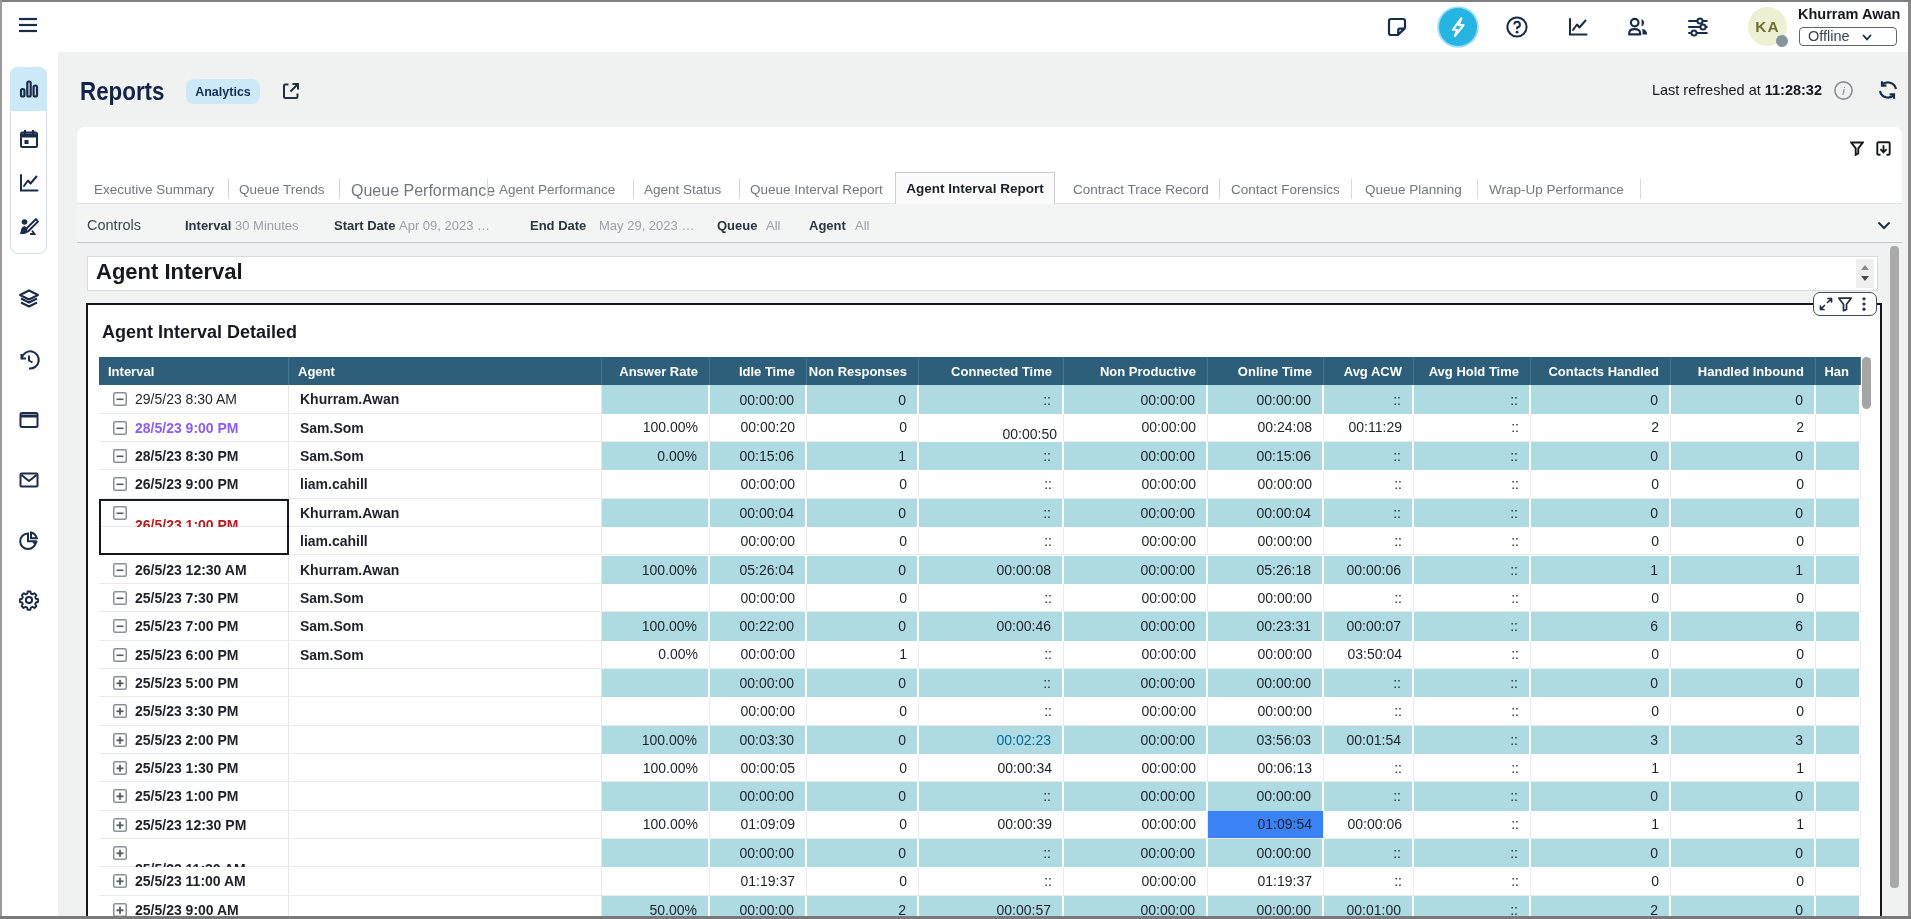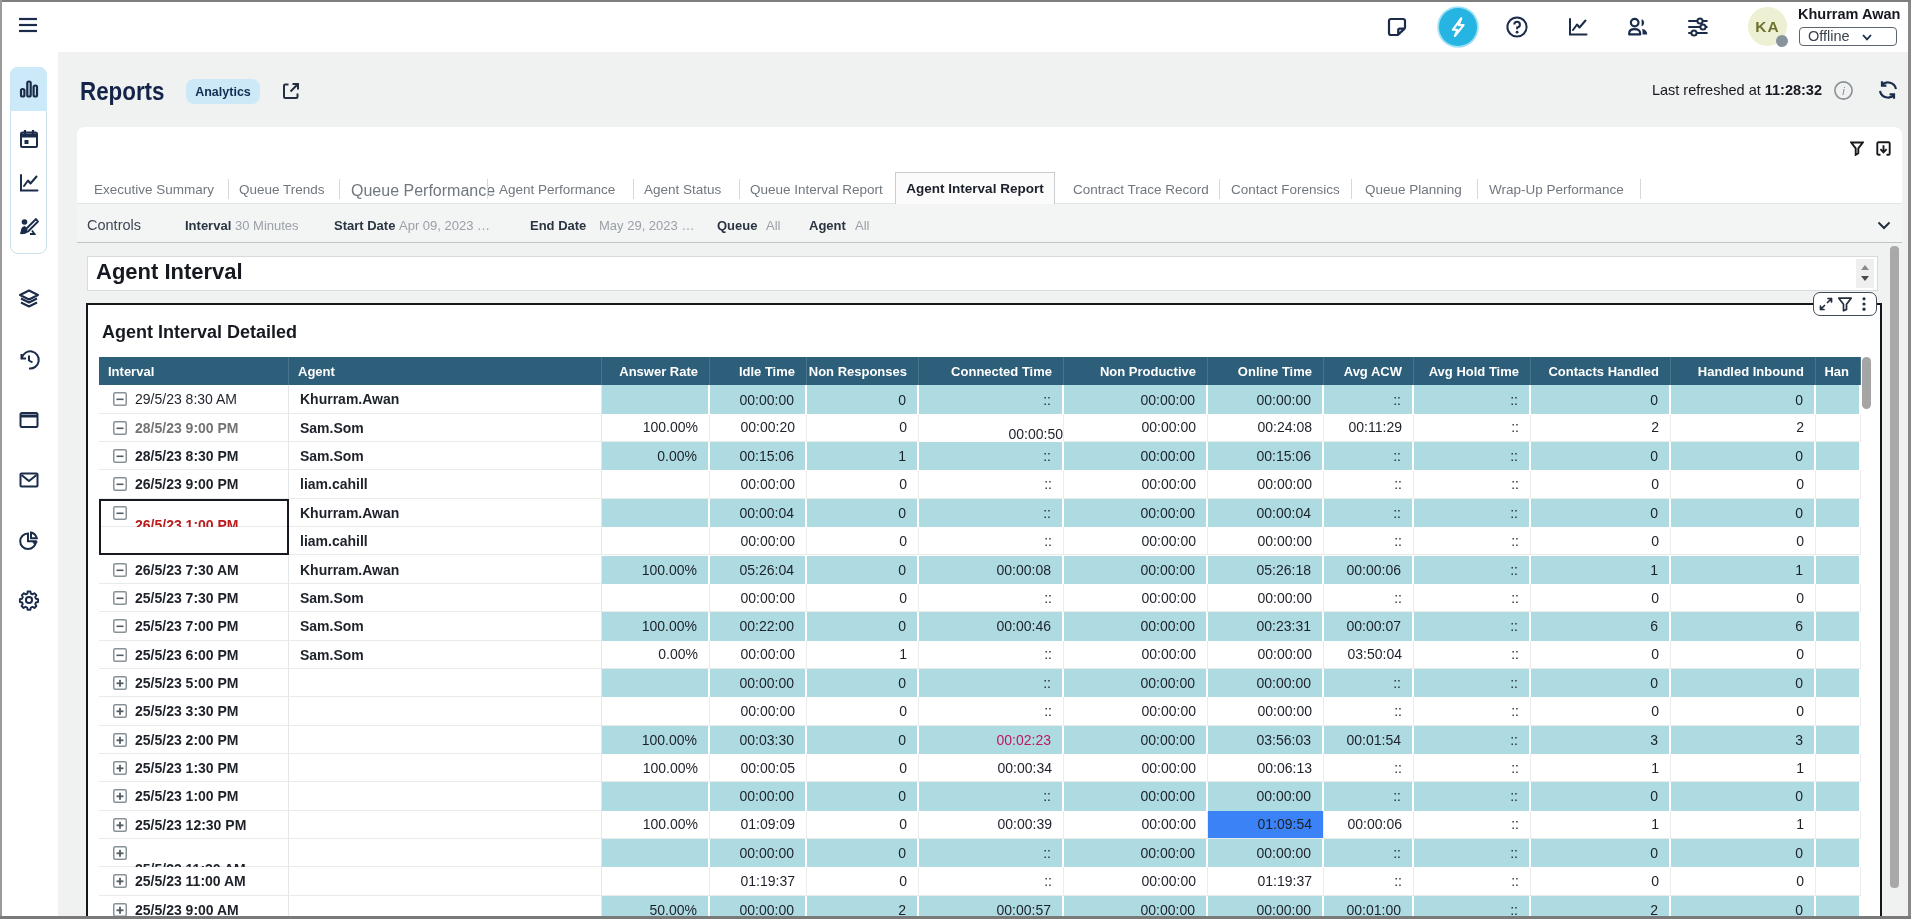--- a/index.html
+++ b/index.html
@@ -170,29 +170,29 @@
     <div style="position:absolute;left:1432px;top:0;width:140px;height:28.35px;box-sizing:border-box;background:#aedae2;border-right:2px solid #fff;display:flex;align-items:center;justify-content:flex-end;padding-right:11px;font-size:14px;color:#1d2129">0</div>
     <div style="position:absolute;left:1572px;top:0;width:145px;height:28.35px;box-sizing:border-box;background:#aedae2;border-right:2px solid #fff;display:flex;align-items:center;justify-content:flex-end;padding-right:11px;font-size:14px;color:#1d2129">0</div>
     <div style="position:absolute;left:1717px;top:0;width:45px;height:28.35px;box-sizing:border-box;background:#aedae2;border-right:2px solid #fff;display:flex;align-items:center;justify-content:flex-end;padding-right:11px;font-size:14px;color:#1d2129"></div>
   </div>
 <div style="position:absolute;left:99px;top:413.8px;width:1762px;height:28.35px;overflow:hidden">
     <div style="position:absolute;left:0;top:0;width:190px;height:28.35px;box-sizing:border-box;border-right:1px solid #e4e7e7;border-bottom:1px solid #e9ebeb;background:#fff">
       <svg width="14" height="14" viewBox="0 0 14 14" style="position:absolute;left:14px;top:7px">
         <rect x="0.75" y="0.75" width="12.5" height="12.5" rx="1.5" fill="#fff" stroke="#879196" stroke-width="1.5"></rect>
         <rect x="3.5" y="6.5" width="7" height="1.6" fill="#545b64"></rect>
       </svg>
-      <span style="position:absolute;left:36px;top:0;line-height:28.35px;font-weight:bold;font-size:14px;color:#737373">28/5/23 9:00 PM</span>
+      <span style="position:absolute;left:36px;top:0;line-height:28.35px;font-weight:bold;font-size:14px;color:#8b5cf6">28/5/23 9:00 PM</span>
     </div>
     <div style="position:absolute;left:190px;top:0;width:313px;height:28.35px;box-sizing:border-box;border-right:1px solid #e4e7e7;border-bottom:1px solid #e9ebeb;background:#fff">
       <span style="position:absolute;left:11px;top:0;line-height:28.35px;font-weight:bold;font-size:14px;color:#1d2129">Sam.Som</span>
     </div>
     <div style="position:absolute;left:503px;top:0;width:108px;height:28.35px;box-sizing:border-box;background:#fff;border-right:1px solid #ececec;border-bottom:1px solid #e9ebeb;display:flex;align-items:center;justify-content:flex-end;padding-right:11px;font-size:14px;color:#1d2129">100.00%</div>
     <div style="position:absolute;left:611px;top:0;width:97px;height:28.35px;box-sizing:border-box;background:#fff;border-right:1px solid #ececec;border-bottom:1px solid #e9ebeb;display:flex;align-items:center;justify-content:flex-end;padding-right:11px;font-size:14px;color:#1d2129">00:00:20</div>
     <div style="position:absolute;left:708px;top:0;width:112px;height:28.35px;box-sizing:border-box;background:#fff;border-right:1px solid #ececec;border-bottom:1px solid #e9ebeb;display:flex;align-items:center;justify-content:flex-end;padding-right:11px;font-size:14px;color:#1d2129">0</div>
-    <div style="position:absolute;left:820px;top:0;width:145px;height:42px;box-sizing:border-box;background:#fff;border-right:1px solid #ececec;border-bottom:1px solid #e9ebeb;display:flex;align-items:center;justify-content:flex-end;padding-right:0;font-size:14px;color:#1d2129">00:00:50</div>
+    <div style="position:absolute;left:820px;top:0;width:145px;height:42px;box-sizing:border-box;background:#fff;border-right:1px solid #ececec;border-bottom:1px solid #e9ebeb;display:flex;align-items:center;justify-content:flex-end;padding-right:6px;font-size:14px;color:#1d2129">00:00:50</div>
     <div style="position:absolute;left:965px;top:0;width:144px;height:28.35px;box-sizing:border-box;background:#fff;border-right:1px solid #ececec;border-bottom:1px solid #e9ebeb;display:flex;align-items:center;justify-content:flex-end;padding-right:11px;font-size:14px;color:#1d2129">00:00:00</div>
     <div style="position:absolute;left:1109px;top:0;width:116px;height:28.35px;box-sizing:border-box;background:#fff;border-right:1px solid #ececec;border-bottom:1px solid #e9ebeb;display:flex;align-items:center;justify-content:flex-end;padding-right:11px;font-size:14px;color:#1d2129">00:24:08</div>
     <div style="position:absolute;left:1225px;top:0;width:90px;height:28.35px;box-sizing:border-box;background:#fff;border-right:1px solid #ececec;border-bottom:1px solid #e9ebeb;display:flex;align-items:center;justify-content:flex-end;padding-right:11px;font-size:14px;color:#1d2129">00:11:29</div>
     <div style="position:absolute;left:1315px;top:0;width:117px;height:28.35px;box-sizing:border-box;background:#fff;border-right:1px solid #ececec;border-bottom:1px solid #e9ebeb;display:flex;align-items:center;justify-content:flex-end;padding-right:11px;font-size:14px;color:#1d2129">::</div>
     <div style="position:absolute;left:1432px;top:0;width:140px;height:28.35px;box-sizing:border-box;background:#fff;border-right:1px solid #ececec;border-bottom:1px solid #e9ebeb;display:flex;align-items:center;justify-content:flex-end;padding-right:11px;font-size:14px;color:#1d2129">2</div>
     <div style="position:absolute;left:1572px;top:0;width:145px;height:28.35px;box-sizing:border-box;background:#fff;border-right:1px solid #ececec;border-bottom:1px solid #e9ebeb;display:flex;align-items:center;justify-content:flex-end;padding-right:11px;font-size:14px;color:#1d2129">2</div>
     <div style="position:absolute;left:1717px;top:0;width:45px;height:28.35px;box-sizing:border-box;background:#fff;border-right:1px solid #ececec;border-bottom:1px solid #e9ebeb;display:flex;align-items:center;justify-content:flex-end;padding-right:11px;font-size:14px;color:#1d2129"></div>
   </div>
 <div style="position:absolute;left:99px;top:442.1px;width:1762px;height:28.35px;overflow:hidden">
     <div style="position:absolute;left:0;top:0;width:190px;height:28.35px;box-sizing:border-box;border-right:1px solid #e4e7e7;border-bottom:1px solid #e9ebeb;background:#fff">
@@ -279,21 +279,21 @@
     <div style="position:absolute;left:1432px;top:0;width:140px;height:28.35px;box-sizing:border-box;background:#fff;border-right:1px solid #ececec;border-bottom:1px solid #e9ebeb;display:flex;align-items:center;justify-content:flex-end;padding-right:11px;font-size:14px;color:#1d2129">0</div>
     <div style="position:absolute;left:1572px;top:0;width:145px;height:28.35px;box-sizing:border-box;background:#fff;border-right:1px solid #ececec;border-bottom:1px solid #e9ebeb;display:flex;align-items:center;justify-content:flex-end;padding-right:11px;font-size:14px;color:#1d2129">0</div>
     <div style="position:absolute;left:1717px;top:0;width:45px;height:28.35px;box-sizing:border-box;background:#fff;border-right:1px solid #ececec;border-bottom:1px solid #e9ebeb;display:flex;align-items:center;justify-content:flex-end;padding-right:11px;font-size:14px;color:#1d2129"></div>
   </div>
 <div style="position:absolute;left:99px;top:555.5px;width:1762px;height:28.35px;overflow:hidden">
     <div style="position:absolute;left:0;top:0;width:190px;height:28.35px;box-sizing:border-box;border-right:1px solid #e4e7e7;border-bottom:1px solid #e9ebeb;background:#fff">
       <svg width="14" height="14" viewBox="0 0 14 14" style="position:absolute;left:14px;top:7px">
         <rect x="0.75" y="0.75" width="12.5" height="12.5" rx="1.5" fill="#fff" stroke="#879196" stroke-width="1.5"></rect>
         <rect x="3.5" y="6.5" width="7" height="1.6" fill="#545b64"></rect>
       </svg>
-      <span style="position:absolute;left:36px;top:0;line-height:28.35px;font-weight:bold;font-size:14px;color:#1d2129">26/5/23 7:30 AM</span>
+      <span style="position:absolute;left:36px;top:0;line-height:28.35px;font-weight:bold;font-size:14px;color:#1d2129">26/5/23 12:30 AM</span>
     </div>
     <div style="position:absolute;left:190px;top:0;width:313px;height:28.35px;box-sizing:border-box;border-right:1px solid #e4e7e7;border-bottom:1px solid #e9ebeb;background:#fff">
       <span style="position:absolute;left:11px;top:0;line-height:28.35px;font-weight:bold;font-size:14px;color:#1d2129">Khurram.Awan</span>
     </div>
     <div style="position:absolute;left:503px;top:0;width:108px;height:28.35px;box-sizing:border-box;background:#aedae2;border-right:2px solid #fff;display:flex;align-items:center;justify-content:flex-end;padding-right:11px;font-size:14px;color:#1d2129">100.00%</div>
     <div style="position:absolute;left:611px;top:0;width:97px;height:28.35px;box-sizing:border-box;background:#aedae2;border-right:2px solid #fff;display:flex;align-items:center;justify-content:flex-end;padding-right:11px;font-size:14px;color:#1d2129">05:26:04</div>
     <div style="position:absolute;left:708px;top:0;width:112px;height:28.35px;box-sizing:border-box;background:#aedae2;border-right:2px solid #fff;display:flex;align-items:center;justify-content:flex-end;padding-right:11px;font-size:14px;color:#1d2129">0</div>
     <div style="position:absolute;left:820px;top:0;width:145px;height:28.35px;box-sizing:border-box;background:#aedae2;border-right:2px solid #fff;display:flex;align-items:center;justify-content:flex-end;padding-right:11px;font-size:14px;color:#1d2129">00:00:08</div>
     <div style="position:absolute;left:965px;top:0;width:144px;height:28.35px;box-sizing:border-box;background:#aedae2;border-right:2px solid #fff;display:flex;align-items:center;justify-content:flex-end;padding-right:11px;font-size:14px;color:#1d2129">00:00:00</div>
     <div style="position:absolute;left:1109px;top:0;width:116px;height:28.35px;box-sizing:border-box;background:#aedae2;border-right:2px solid #fff;display:flex;align-items:center;justify-content:flex-end;padding-right:11px;font-size:14px;color:#1d2129">05:26:18</div>
@@ -422,21 +422,21 @@
         <rect x="0.75" y="0.75" width="12.5" height="12.5" rx="1.5" fill="#fff" stroke="#879196" stroke-width="1.5"></rect>
         <rect x="3.5" y="6.4" width="7" height="1.8" fill="#545b64"></rect>
         <rect x="6.1" y="3.8" width="1.8" height="7" fill="#545b64"></rect>
       </svg>
       <span style="position:absolute;left:36px;top:0;line-height:28.35px;font-weight:bold;font-size:14px;color:#1d2129">25/5/23 2:00 PM</span>
     </div>
     <div style="position:absolute;left:190px;top:0;width:313px;height:28.35px;box-sizing:border-box;border-right:1px solid #e4e7e7;border-bottom:1px solid #e9ebeb;background:#fff"></div>
     <div style="position:absolute;left:503px;top:0;width:108px;height:28.35px;box-sizing:border-box;background:#aedae2;border-right:2px solid #fff;display:flex;align-items:center;justify-content:flex-end;padding-right:11px;font-size:14px;color:#1d2129">100.00%</div>
     <div style="position:absolute;left:611px;top:0;width:97px;height:28.35px;box-sizing:border-box;background:#aedae2;border-right:2px solid #fff;display:flex;align-items:center;justify-content:flex-end;padding-right:11px;font-size:14px;color:#1d2129">00:03:30</div>
     <div style="position:absolute;left:708px;top:0;width:112px;height:28.35px;box-sizing:border-box;background:#aedae2;border-right:2px solid #fff;display:flex;align-items:center;justify-content:flex-end;padding-right:11px;font-size:14px;color:#1d2129">0</div>
-    <div style="position:absolute;left:820px;top:0;width:145px;height:28.35px;box-sizing:border-box;background:#aedae2;border-right:2px solid #fff;display:flex;align-items:center;justify-content:flex-end;padding-right:11px;font-size:14px;color:#be185d">00:02:23</div>
+    <div style="position:absolute;left:820px;top:0;width:145px;height:28.35px;box-sizing:border-box;background:#aedae2;border-right:2px solid #fff;display:flex;align-items:center;justify-content:flex-end;padding-right:11px;font-size:14px;color:#0369a1">00:02:23</div>
     <div style="position:absolute;left:965px;top:0;width:144px;height:28.35px;box-sizing:border-box;background:#aedae2;border-right:2px solid #fff;display:flex;align-items:center;justify-content:flex-end;padding-right:11px;font-size:14px;color:#1d2129">00:00:00</div>
     <div style="position:absolute;left:1109px;top:0;width:116px;height:28.35px;box-sizing:border-box;background:#aedae2;border-right:2px solid #fff;display:flex;align-items:center;justify-content:flex-end;padding-right:11px;font-size:14px;color:#1d2129">03:56:03</div>
     <div style="position:absolute;left:1225px;top:0;width:90px;height:28.35px;box-sizing:border-box;background:#aedae2;border-right:2px solid #fff;display:flex;align-items:center;justify-content:flex-end;padding-right:11px;font-size:14px;color:#1d2129">00:01:54</div>
     <div style="position:absolute;left:1315px;top:0;width:117px;height:28.35px;box-sizing:border-box;background:#aedae2;border-right:2px solid #fff;display:flex;align-items:center;justify-content:flex-end;padding-right:11px;font-size:14px;color:#1d2129">::</div>
     <div style="position:absolute;left:1432px;top:0;width:140px;height:28.35px;box-sizing:border-box;background:#aedae2;border-right:2px solid #fff;display:flex;align-items:center;justify-content:flex-end;padding-right:11px;font-size:14px;color:#1d2129">3</div>
     <div style="position:absolute;left:1572px;top:0;width:145px;height:28.35px;box-sizing:border-box;background:#aedae2;border-right:2px solid #fff;display:flex;align-items:center;justify-content:flex-end;padding-right:11px;font-size:14px;color:#1d2129">3</div>
     <div style="position:absolute;left:1717px;top:0;width:45px;height:28.35px;box-sizing:border-box;background:#aedae2;border-right:2px solid #fff;display:flex;align-items:center;justify-content:flex-end;padding-right:11px;font-size:14px;color:#1d2129"></div>
   </div>
 <div style="position:absolute;left:99px;top:754.0px;width:1762px;height:28.35px;overflow:hidden">
     <div style="position:absolute;left:0;top:0;width:190px;height:28.35px;box-sizing:border-box;border-right:1px solid #e4e7e7;border-bottom:1px solid #e9ebeb;background:#fff">

